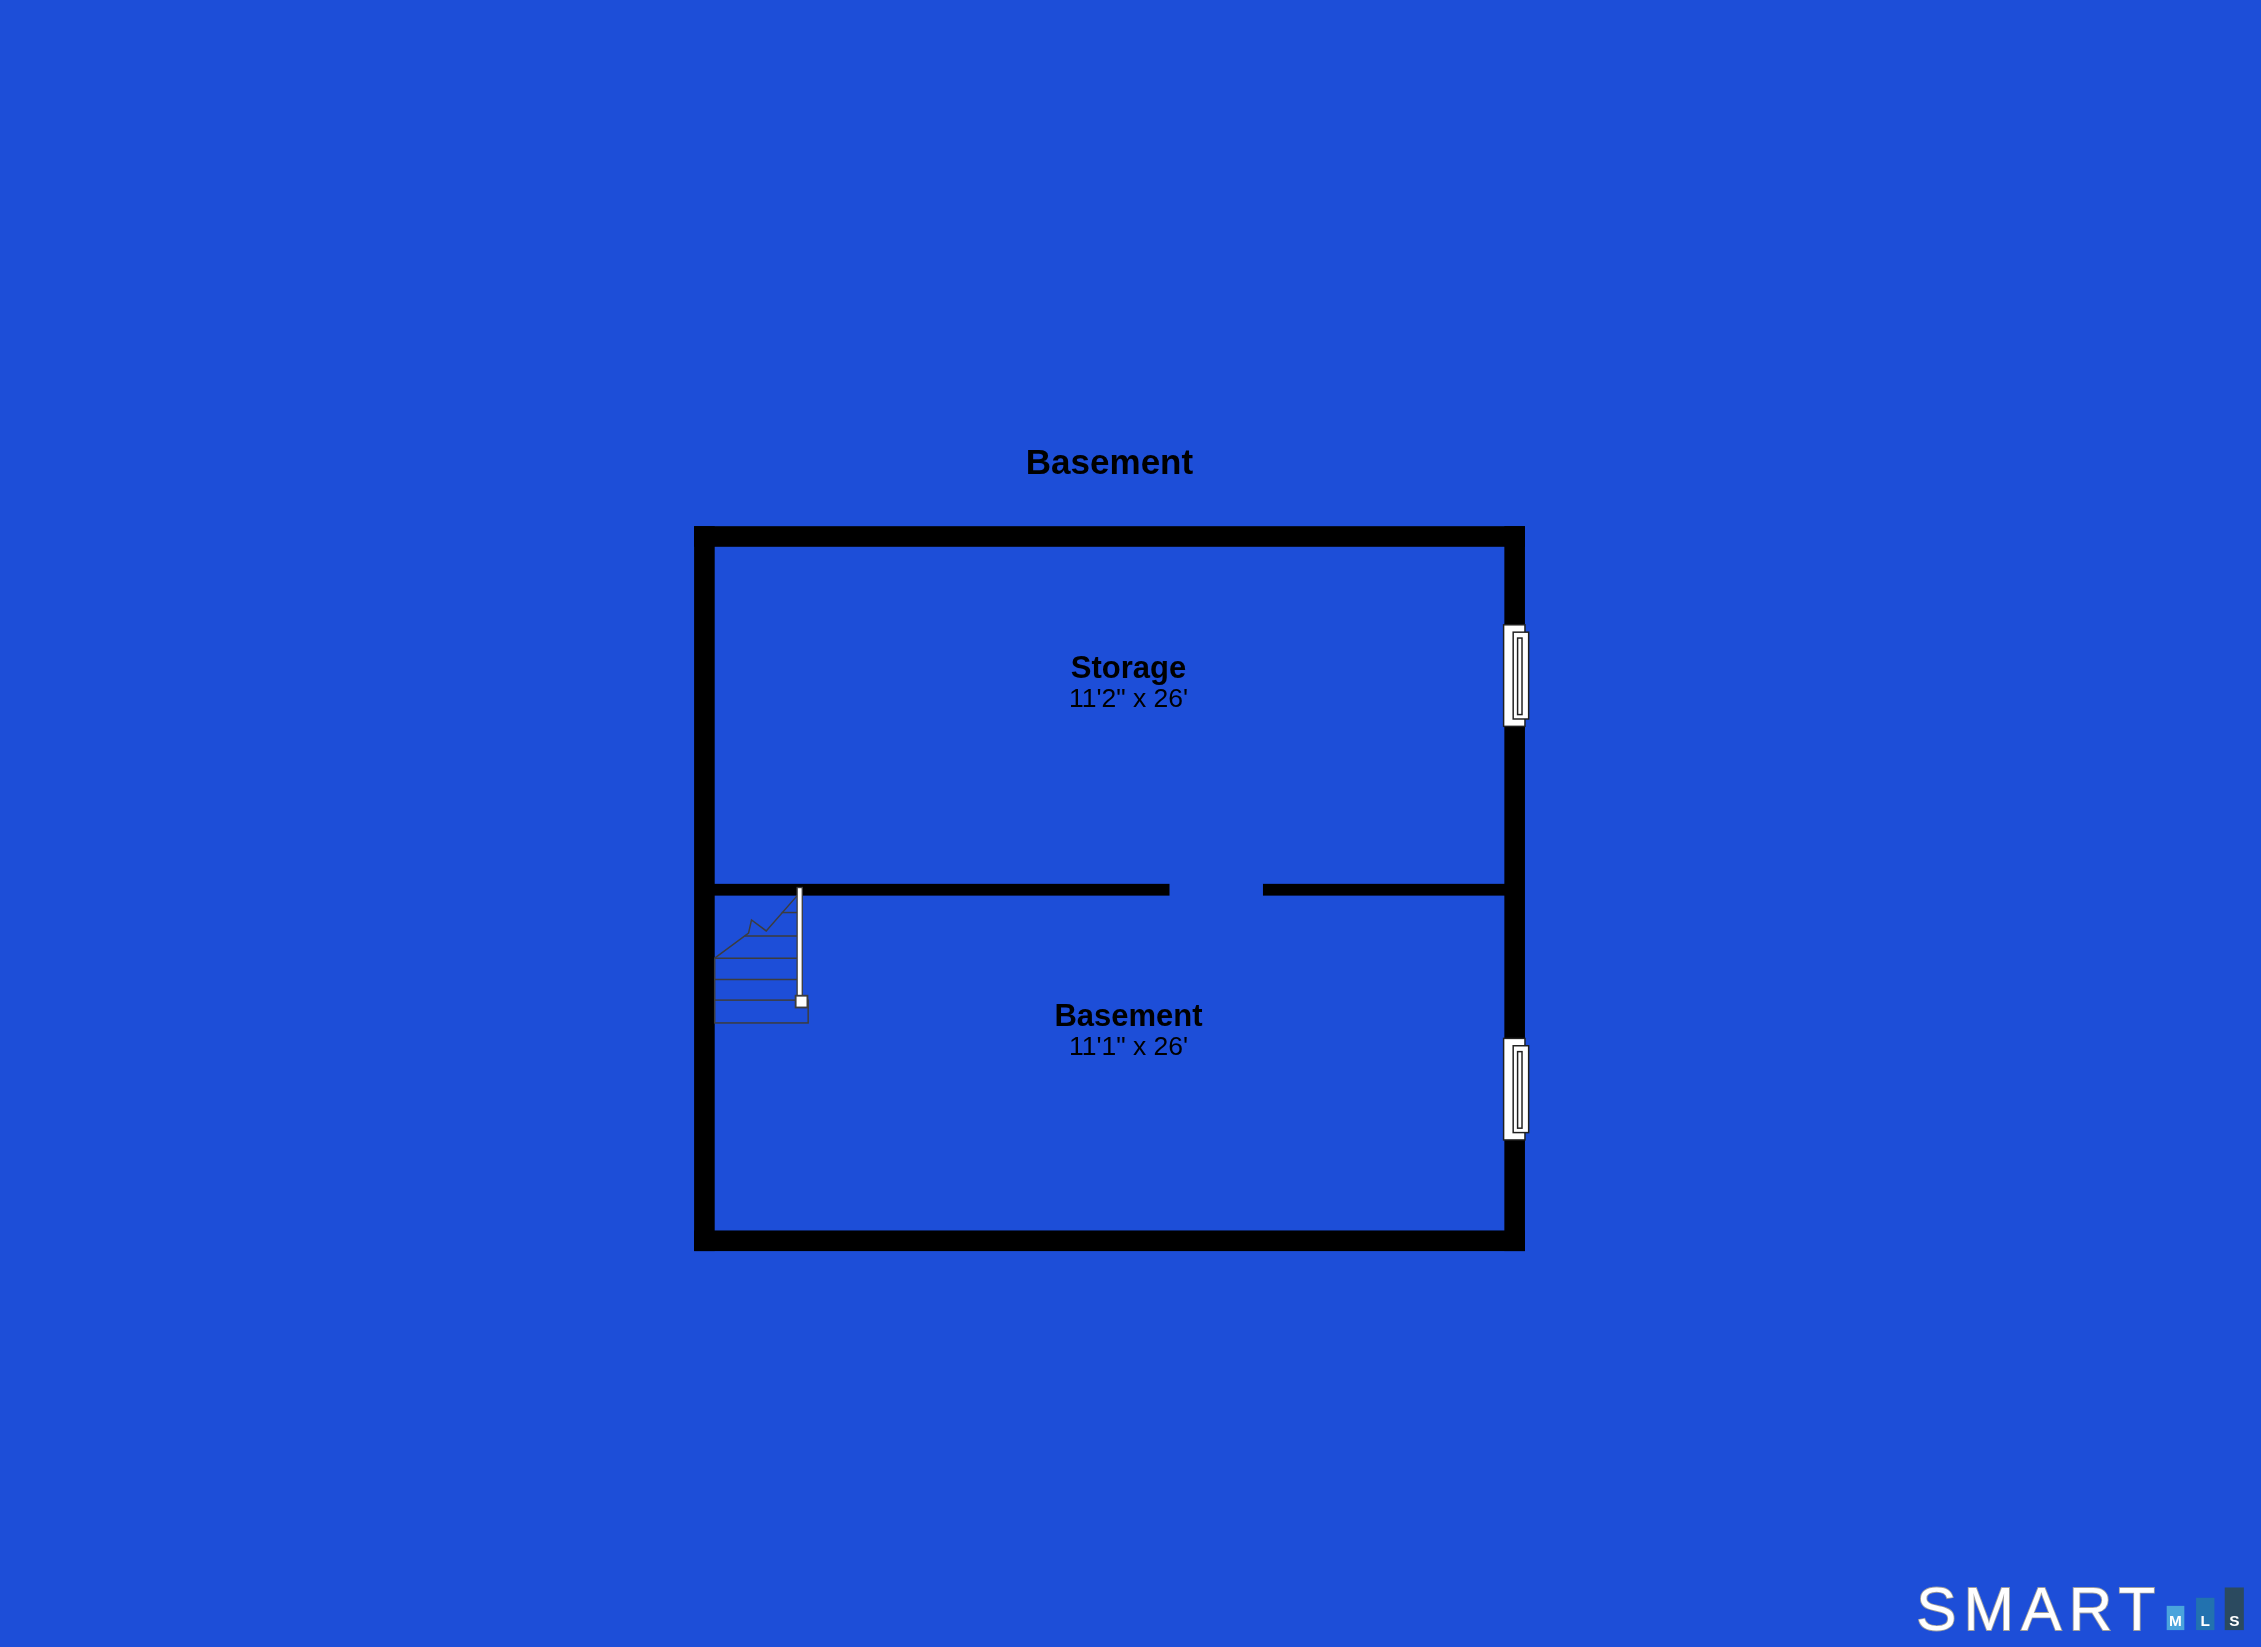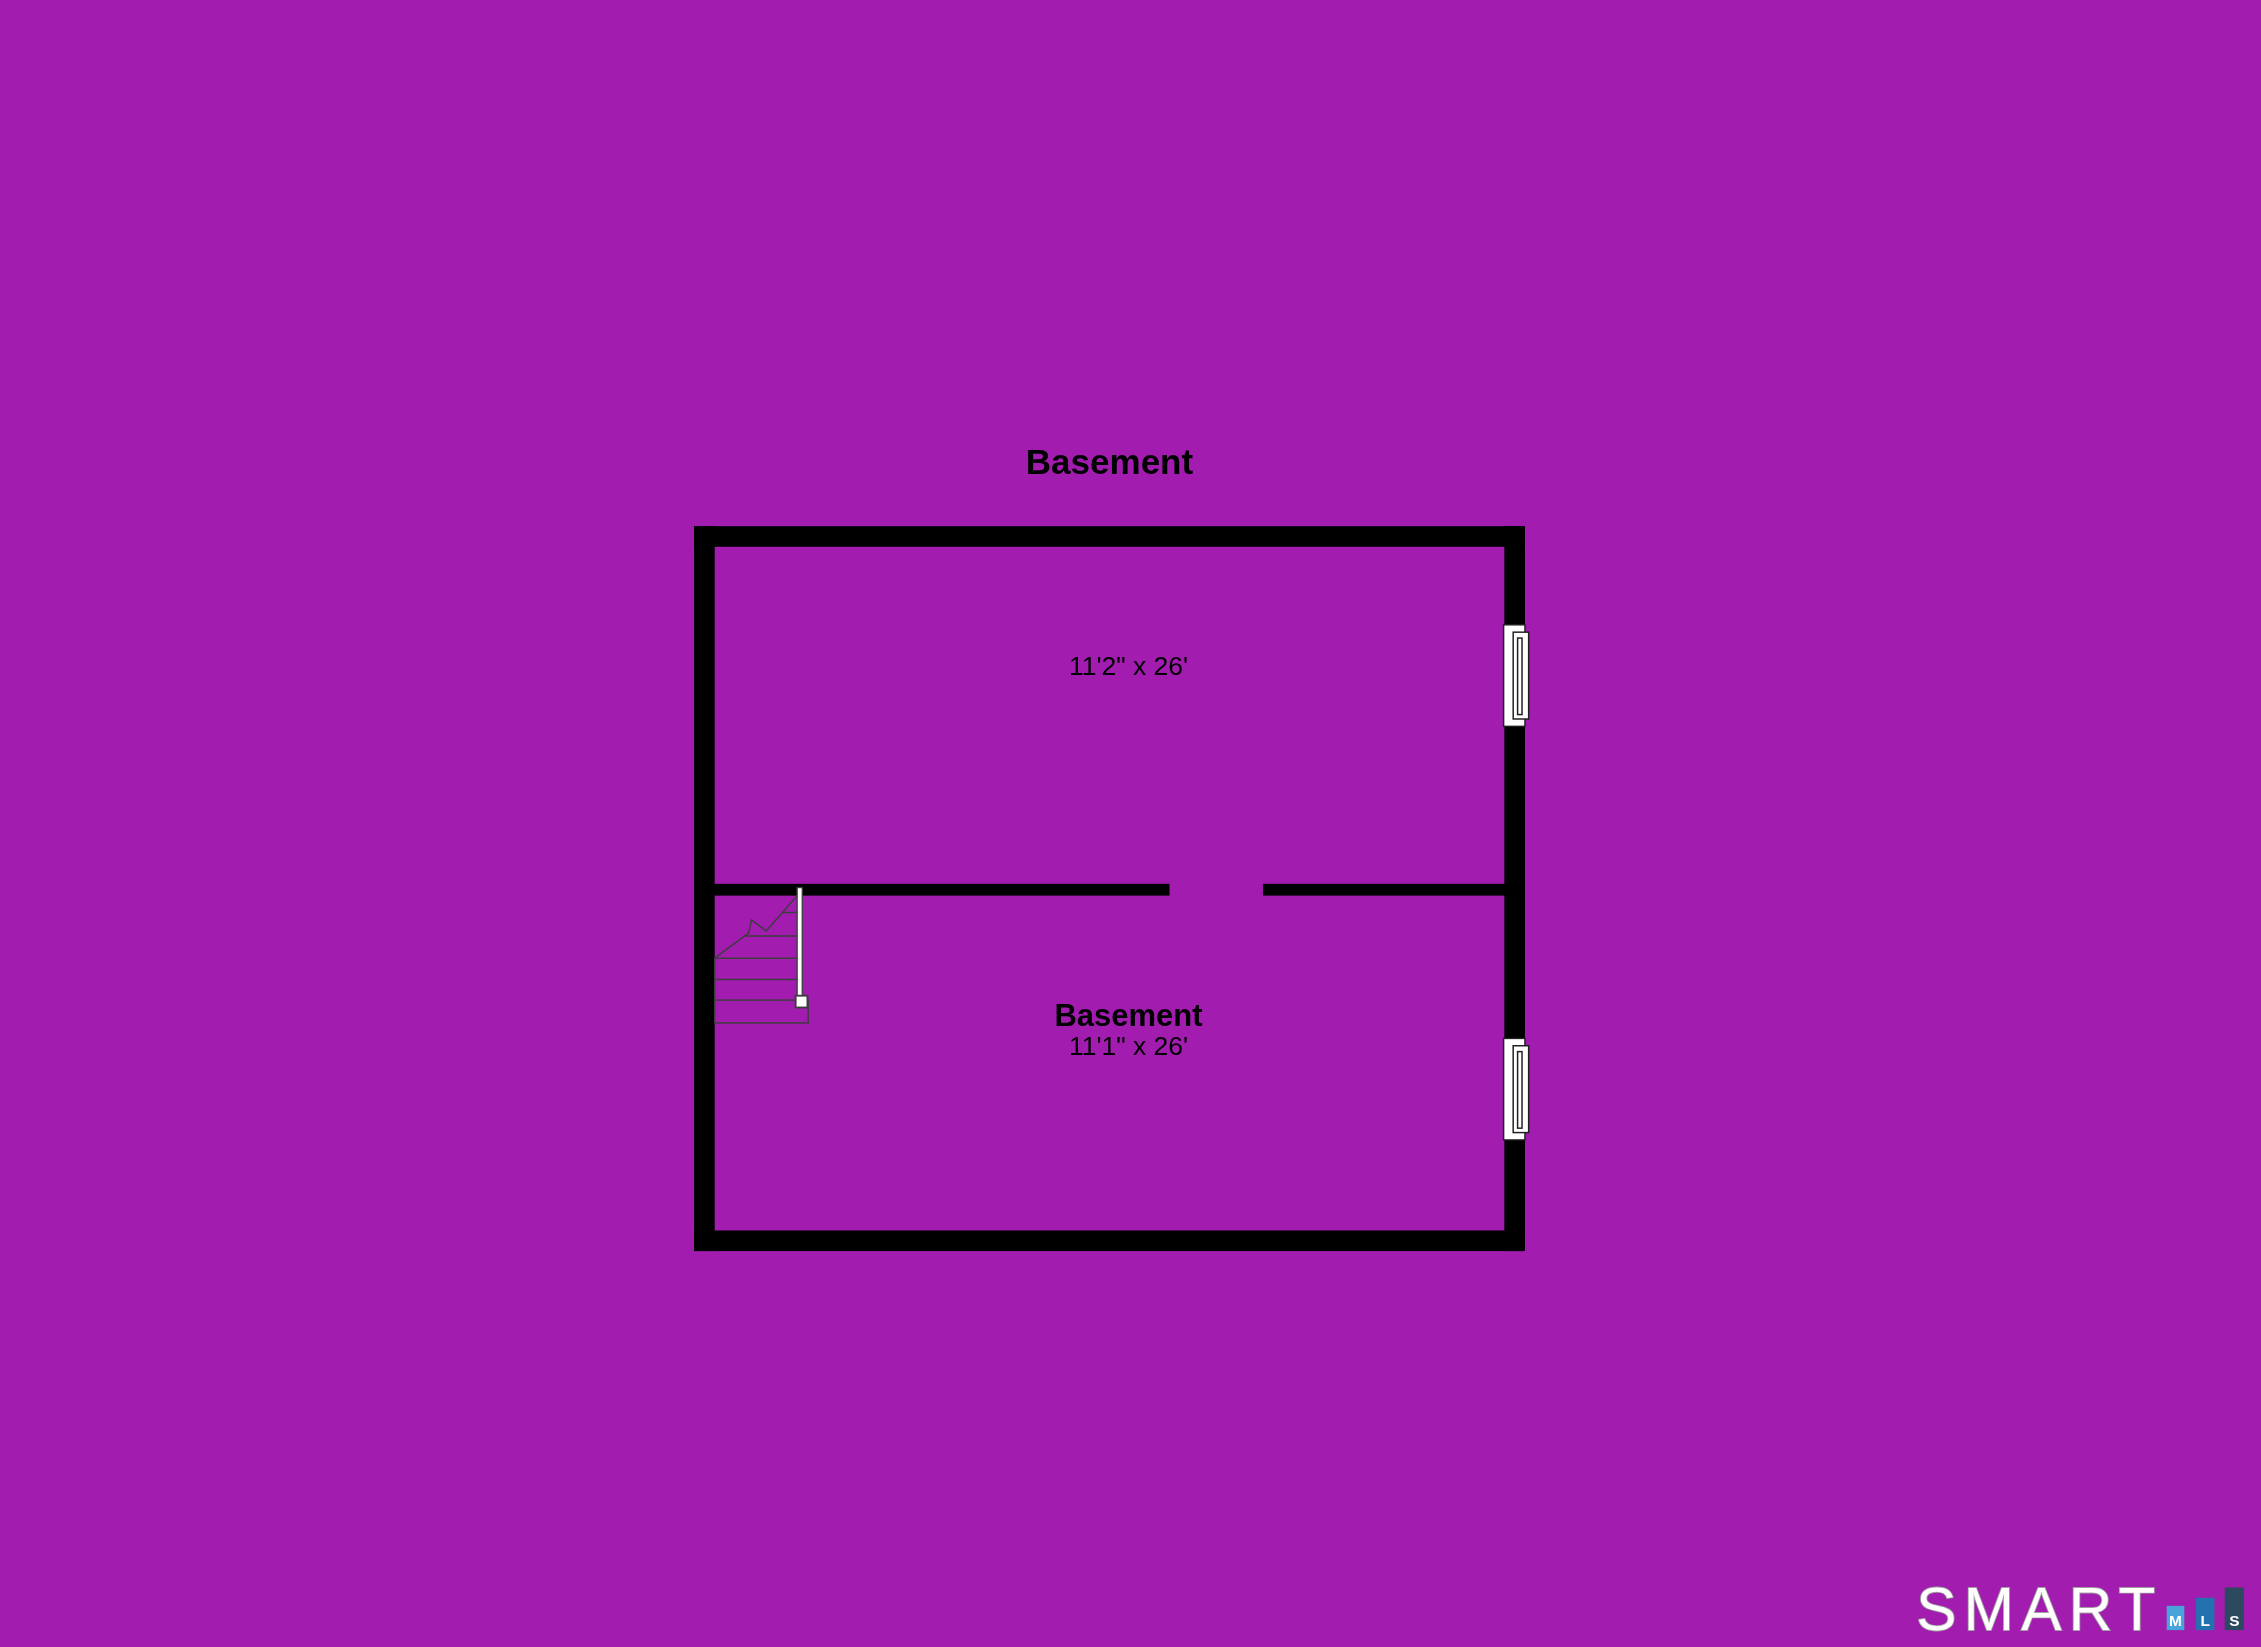--- a/index.html
+++ b/index.html
@@ -1,20 +1,20 @@
 <!DOCTYPE html>
 <html style="font-size:11.8px"><head>
 <meta charset="utf-8">
 <style>
   html, body { margin: 0; padding: 0; background: #ffffff; }
   .canvas {
     position: relative;
     width: 2261px;
     height: 1647px;
-    background: #a21caf;
+    background: #1d4ed8;
     overflow: hidden;
     font-family: "Liberation Sans", sans-serif;
   }
   .plan-title {
     position: absolute;
     left: 694px;
     top: 443px;
     width: 831px;
     text-align: center;
     font-size: 35px;
@@ -103,20 +103,21 @@
 
       <polyline points="971,1302 1017,1268 1021,1250 1041,1265 1084,1216"></polyline>
 
       <rect x="1083" y="1206" width="7" height="149" fill="#ffffff" stroke-width="1.8"></rect>
 
       <rect x="1081" y="1353" width="16" height="16" fill="#ffffff" stroke-width="2.5"></rect>
     </g>
   </svg>
 
   <div class="room-label storage">
+    <div class="room-name">Storage</div>
     <div class="room-dims">11'2" x 26'</div>
   </div>
 
   <div class="room-label basement">
     <div class="room-name">Basement</div>
     <div class="room-dims">11'1" x 26'</div>
   </div>
 
   <svg class="logo-svg" width="362" height="72" viewBox="0 0 492 98">
     <text class="smart-word" x="23" y="75" fill="#ffffff" stroke-width="2.5" stroke="#9e9e9e">SMART</text>

